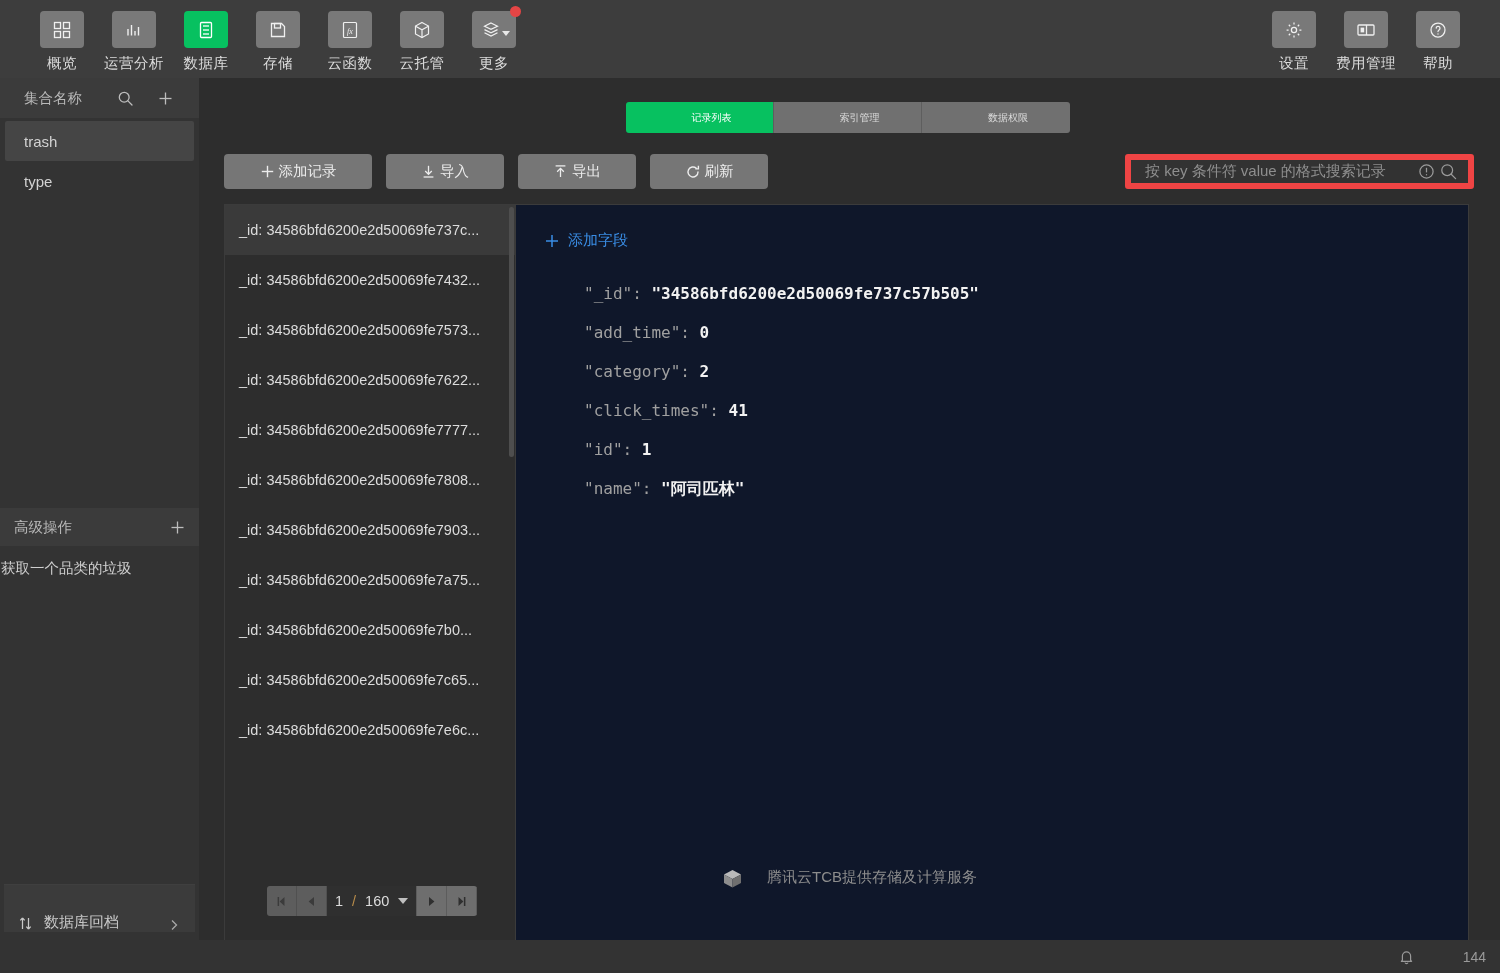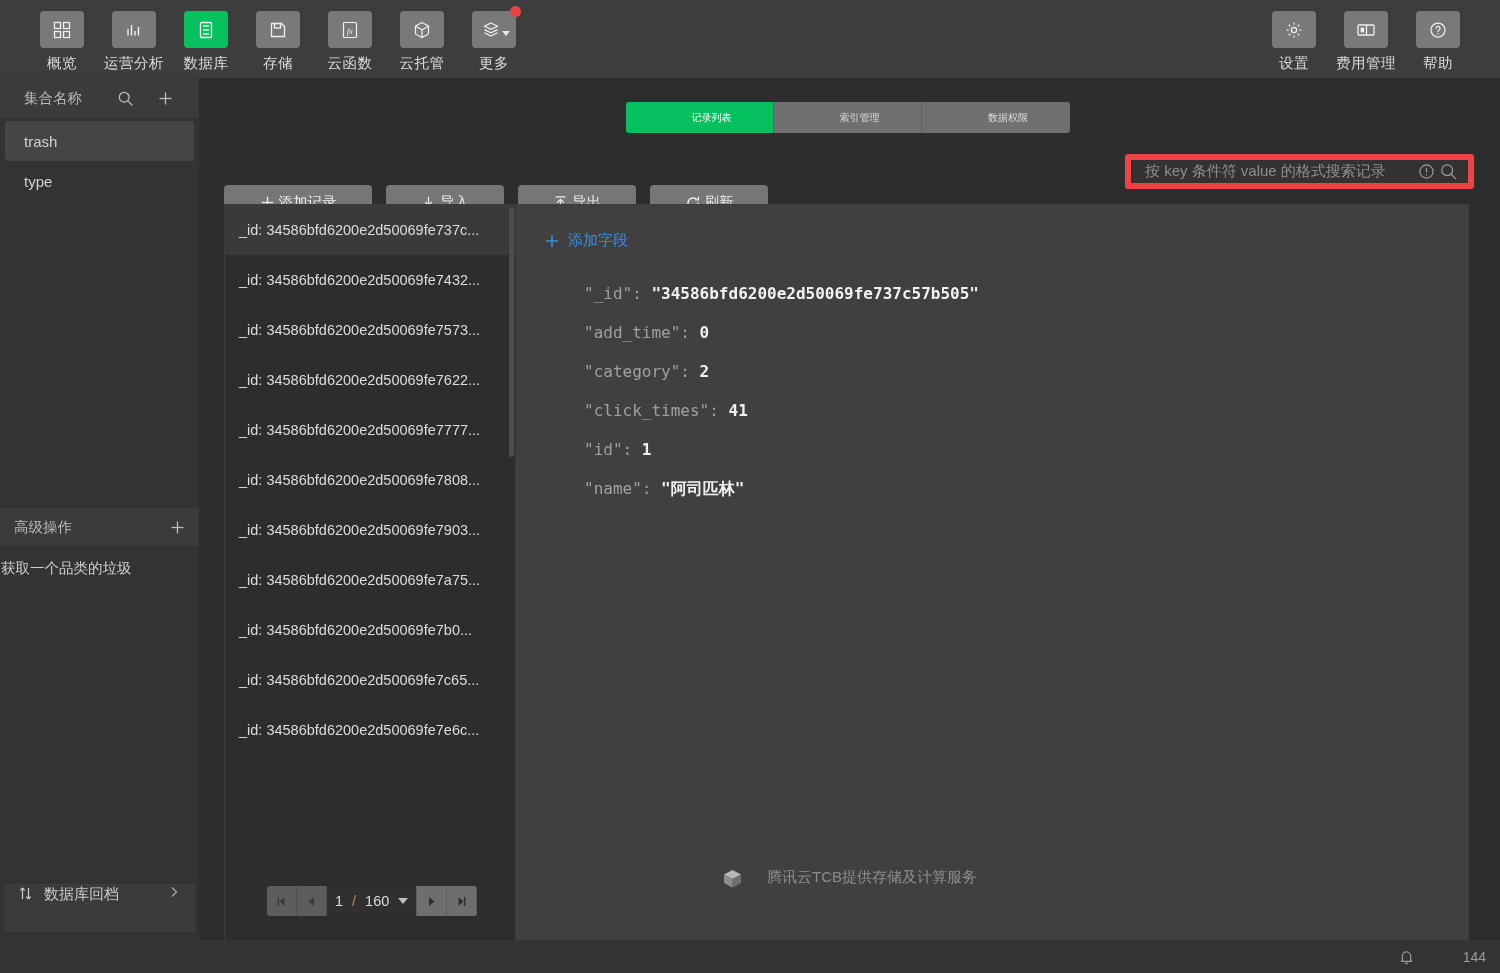--- a/index.html
+++ b/index.html
@@ -63,21 +63,21 @@
     height: 38px; background: #3b3b3b; display: flex; align-items: center;
     padding-left: 14px;
   }
   .adv-head .title { font-size: 14.5px; color: #b9b9b9; flex: 1; }
   .adv-item {
     height: 44px; display: flex; align-items: center; padding-left: 1px;
     font-size: 14.5px; color: #cfcfcf; cursor: pointer;
   }
   .rollback {
     position: absolute; left: 4px; bottom: 8px; width: 191px; height: 48px;
-    background: #3b3b3b; display: flex; align-items: flex-start; padding: 0 14px;
+    background: #3b3b3b; display: flex; align-items: flex-end; padding: 0 14px;
     cursor: pointer; border-top: 1px solid #3f3f3f;
   }
   .rollback .t { font-size: 15px; color: #c9c9c9; flex: 1; margin-left: 9px; }
 
   
   .main {
     position: absolute; left: 199px; top: 78px; width: 1301px; height: 862px;
     background: #2d2d2d;
   }
   .tabs {
@@ -89,36 +89,36 @@
     justify-content: center; font-size: 10px; color: #dcdcdc;
     background: #707070; cursor: pointer; border-right: 1px solid #5e5e5e; padding-left: 24px;
   }
   .tab:last-child { border-right: none; }
   .tab.active { background: #07c160; color: #ffffff; }
 
   .toolbar { position: absolute; left: 25px; top: 76px; display: flex; gap: 14px; }
   .tbtn {
     height: 35px; background: #767676; border-radius: 4px; color: #ececec;
     font-size: 14.5px; display: flex; align-items: center; justify-content: center;
-    gap: 4px; cursor: pointer; padding: 0 20px; margin-top: 31px;
+    gap: 4px; cursor: pointer; padding: 0 20px;
   }
   .tbtn.w1 { width: 148px; }
   .tbtn.w2 { width: 118px; }
 
   .searchbox {
     position: absolute; right: 26px; top: 76px; width: 349px; height: 35px;
     background: #323232; border: 6px solid #ef4444; border-radius: 3px;
     display: flex; align-items: center; padding: 0 10px 0 14px;
   }
   .searchbox .ph { flex: 1; font-size: 15px; color: #8e8e8e; }
   .searchbox .icons { display: flex; gap: 3px; align-items: center; }
 
   .card {
     position: absolute; left: 25px; top: 126px; width: 1245px; height: 737px;
-    border: 1px solid #3b3b3b; background: #404040; display: flex;
+    border: 1px solid #3b3b3b; background: #0f172a; display: flex;
   }
   .reclist {
     width: 291px; height: 737px; border-right: 1px solid #3b3b3b;
     position: relative; background: #2d2d2d;
   }
   .rec-scroll { position: absolute; left:0; top:0; width: 291px; height: 676px; overflow: hidden; }
   .rec {
     height: 50px; display: flex; align-items: center; padding-left: 14px;
     font-size: 14.5px; color: #dcdcdc; cursor: pointer; white-space: nowrap;
   }

